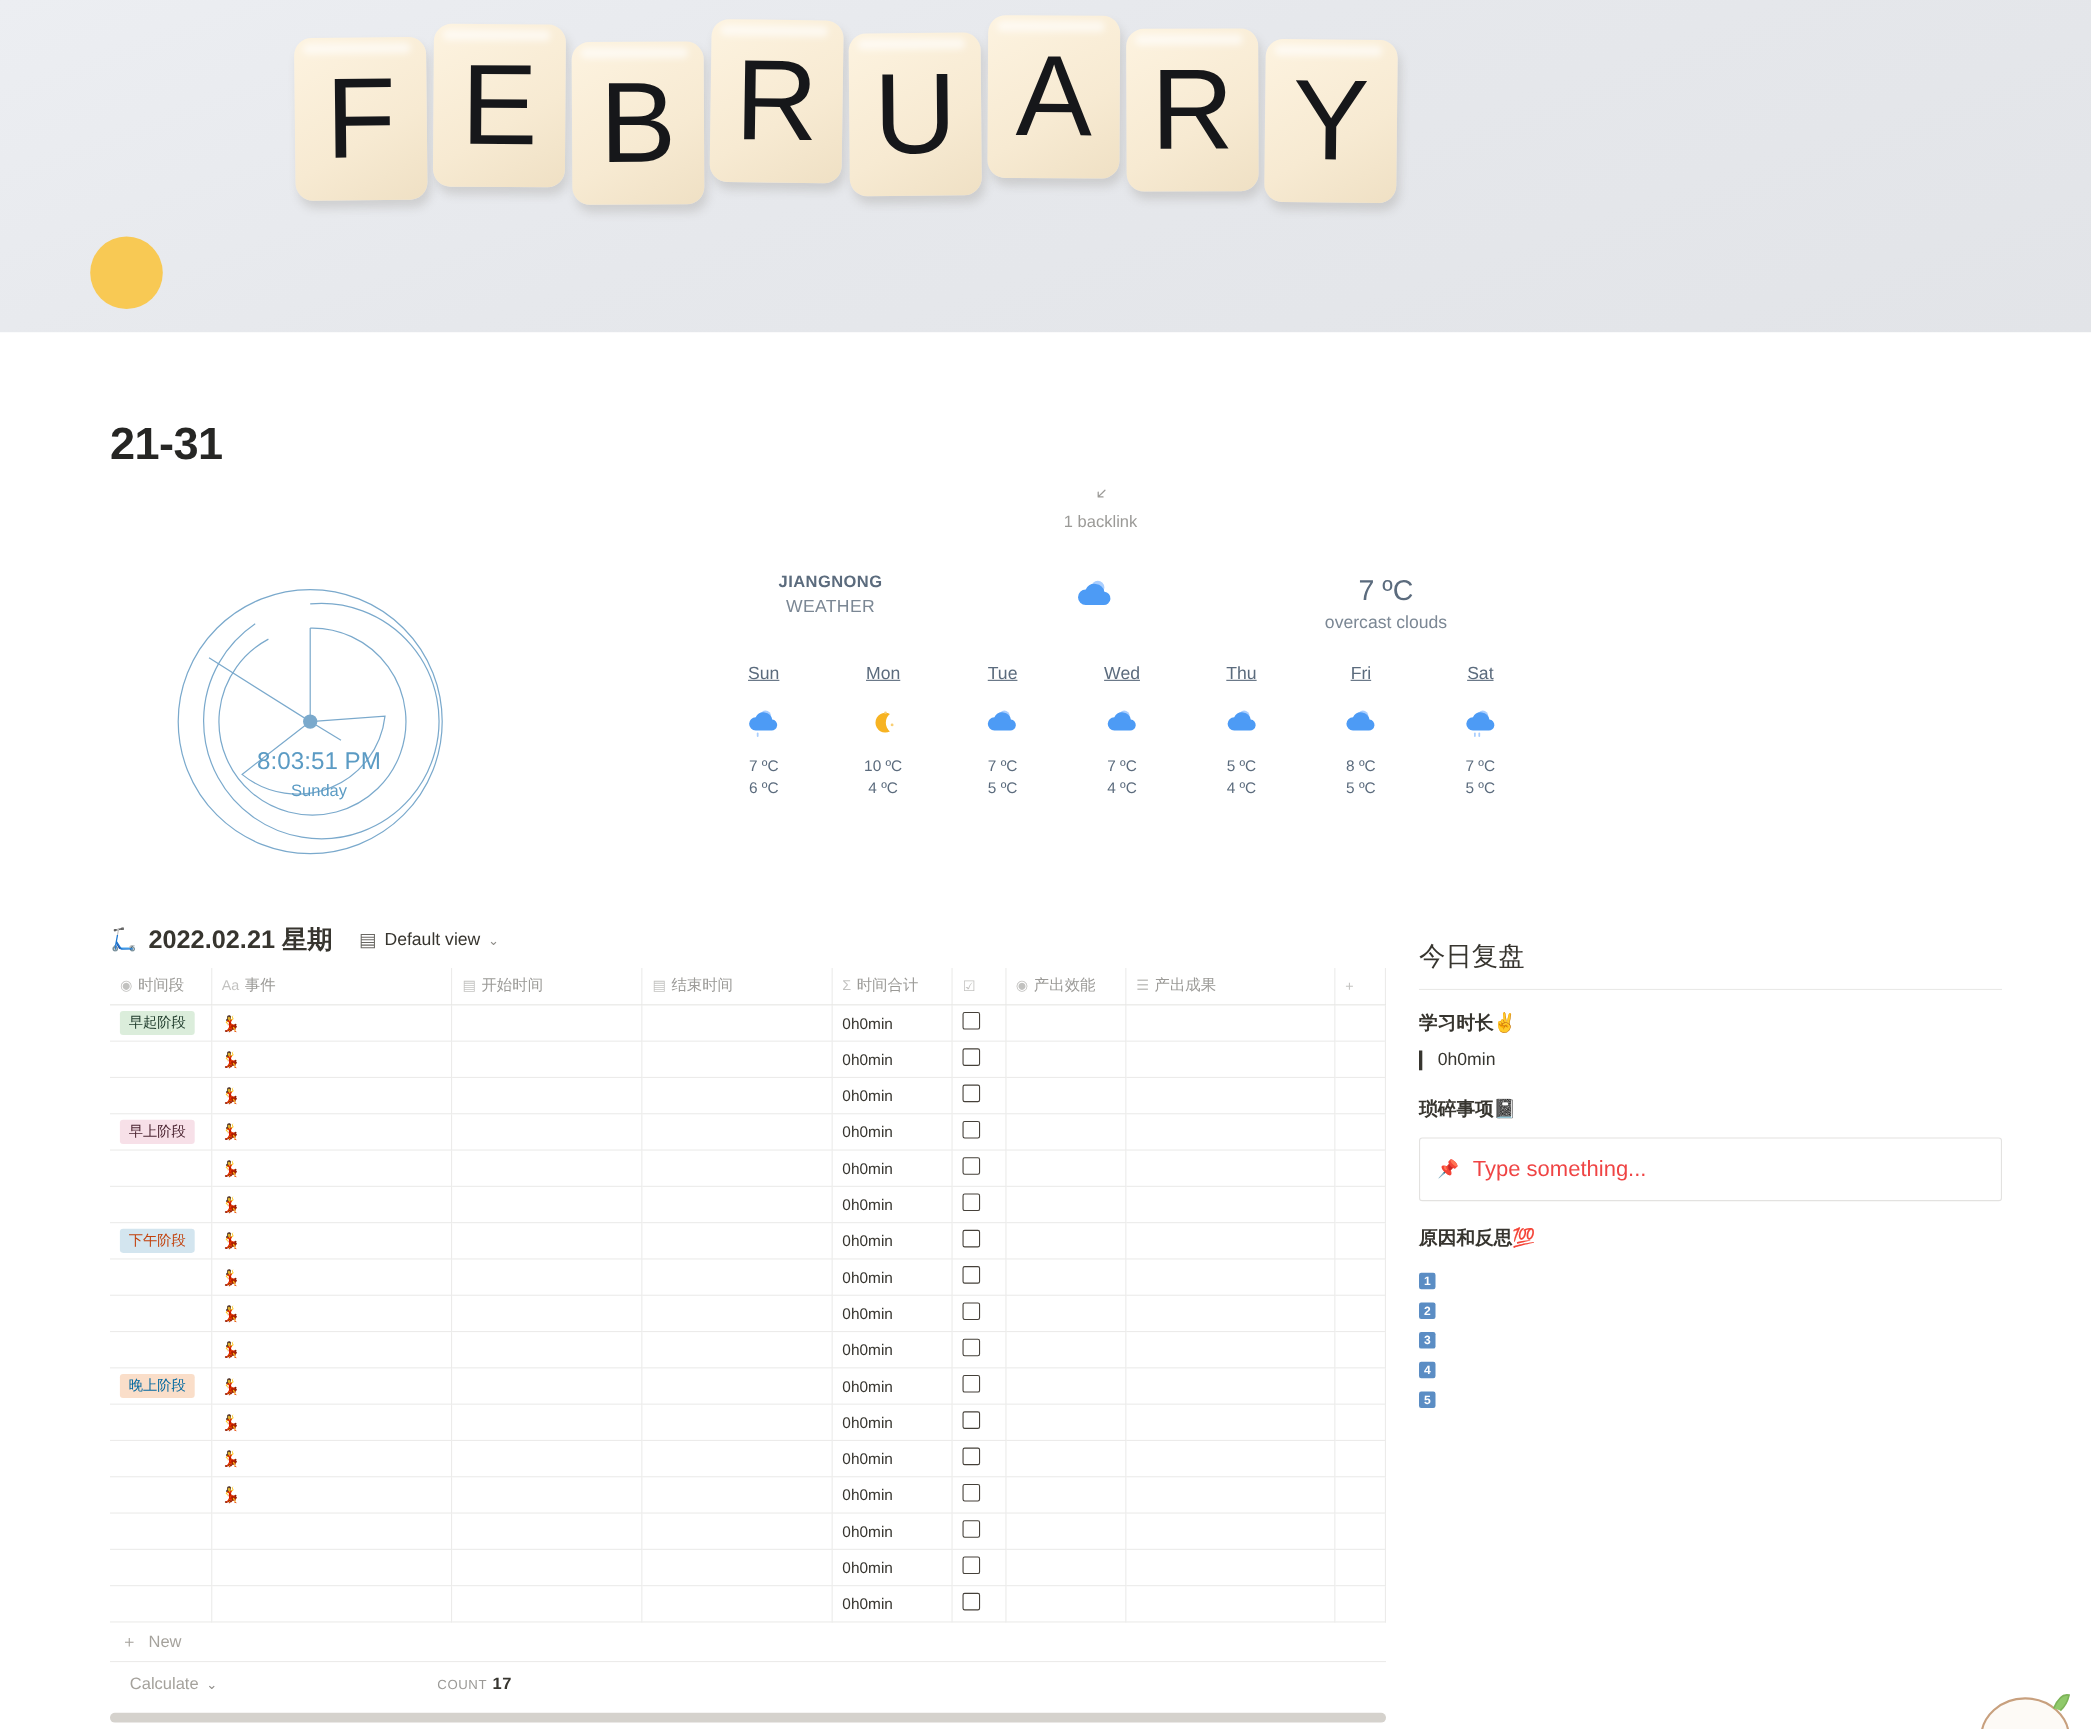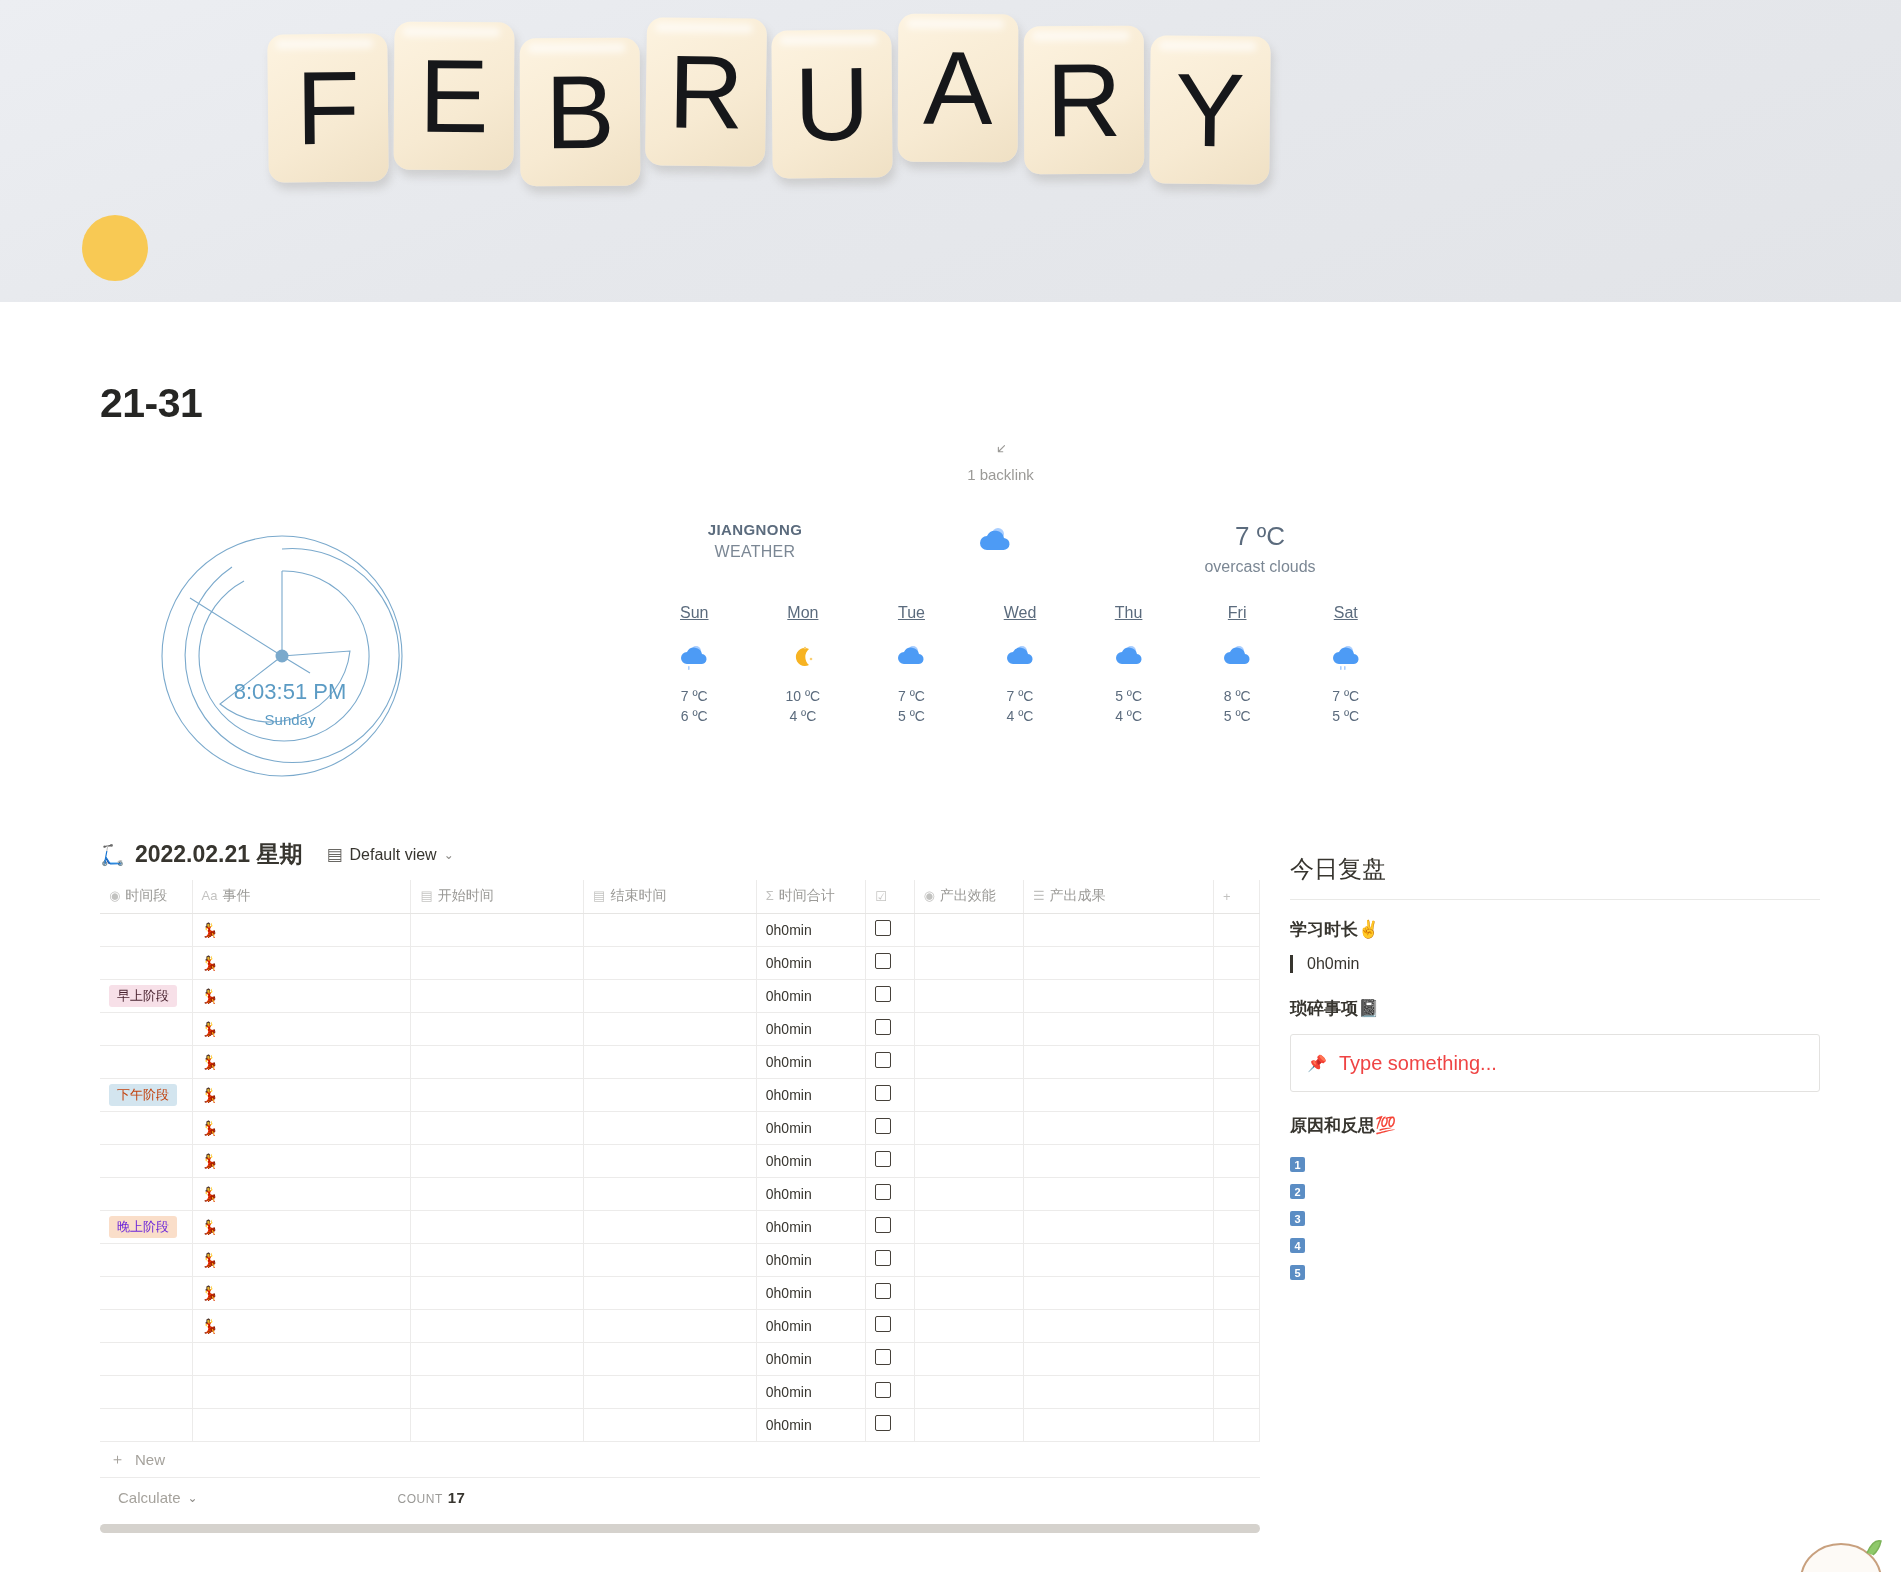--- a/index.html
+++ b/index.html
@@ -101,21 +101,21 @@
   }
   table.db th .hico { opacity:.6; margin-right:5px; font-size:13px; }
   table.db tr td:first-child, table.db tr th:first-child { border-left:none; }
   .col-a{width:80px}.col-b{width:190px}.col-c{width:150px}.col-d{width:150px}
   .col-e{width:95px}.col-f{width:42px}.col-g{width:95px}.col-h{width:165px}.col-i{width:40px}
 
   .tag { display:inline-block; padding:2px 8px; border-radius:3px; font-size:13px; line-height:18px; }
   .tag.green{background:#dbeddb;color:#1c3829;}
   .tag.pink{background:#f7e0e8;color:#4a2330;}
   .tag.blue{background:#d3e5ef;color:#c2410c;text-align:center;}
-  .tag.orange{background:#fadec9;color:#6d28d9;}
+  .tag.orange{background:#fadec9;color:#0369a1;}
 
   .ev-emoji{font-size:14px;}
   .ttl { color:#37352f; font-size:14px; }
   .cb { width:16px; height:16px; border:1.6px solid #46413a; border-radius:2px; display:inline-block; }
 
   .db-new { display:flex; align-items:center; gap:10px; height:36px; padding-left:10px;
     color:#a5a29c; font-size:15px; border-bottom:1px solid #ecebea; }
   .db-foot { display:flex; align-items:center; height:40px; padding-left:18px; font-size:15px; color:#a5a29c; }
   .db-foot .calc { display:flex; align-items:center; gap:7px; }
   .db-foot .count { margin-left:200px; font-size:12px; letter-spacing:.5px; color:#9b9a97; text-transform:uppercase;}
@@ -320,20 +320,31 @@
           <th><span class="hico">▤</span><span>结束时间</span></th>
           <th><span class="hico">Σ</span><span>时间合计</span></th>
           <th><span class="hico">☑</span><span></span></th>
           <th><span class="hico">◉</span><span>产出效能</span></th>
           <th><span class="hico">☰</span><span>产出成果</span></th>
           <th><span class="hico">+</span></th>
         </tr>
       </thead>
       <tbody>
         <tr>
+            <td><span class="tag green">早起阶段</span></td>
+            <td><span class="ev-emoji">💃</span></td>
+            <td></td>
+            <td></td>
+            <td class="ttl">0h0min</td>
+            <td><span class="cb"></span></td>
+            <td></td>
+            <td></td>
+            <td></td>
+          </tr>
+        <tr>
             <td></td>
             <td><span class="ev-emoji">💃</span></td>
             <td></td>
             <td></td>
             <td class="ttl">0h0min</td>
             <td><span class="cb"></span></td>
             <td></td>
             <td></td>
             <td></td>
           </tr>

